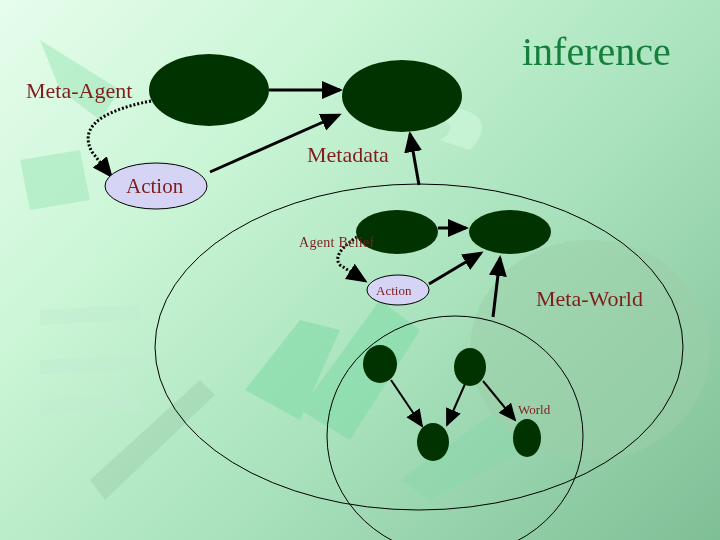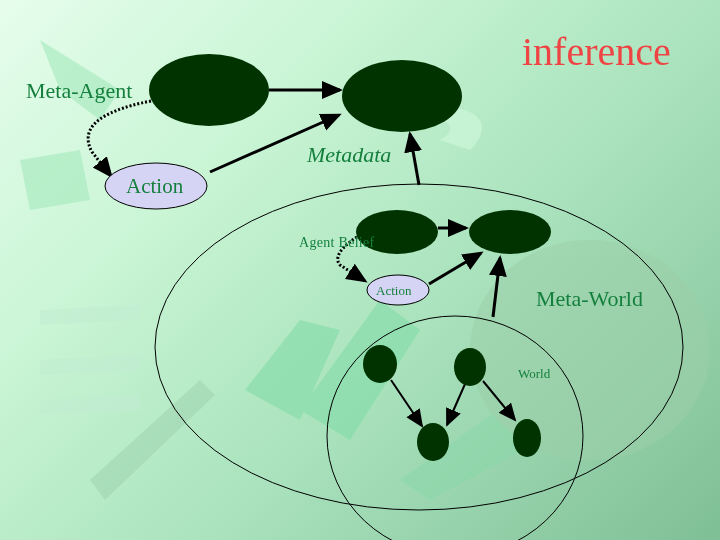--- a/index.html
+++ b/index.html
@@ -2,22 +2,22 @@
 <html><head>
 <meta charset="utf-8">
 <style>
   html, body { margin: 0; padding: 0; }
   body {
     width: 720px; height: 540px; overflow: hidden; position: relative;
     background: linear-gradient(135deg, #e6fdec 0%, #c9f5d5 30%, #a9e2bd 60%, #7fbf96 100%);
     font-family: "Liberation Serif", "DejaVu Serif", serif;
   }
   #canvas { position: absolute; left: 0; top: 0; width: 720px; height: 540px; }
-  .label { position: absolute; white-space: nowrap; color: #15803d; line-height: 1; }
-  .title { color: #ef4444; font-size: 40px; }
+  .label { position: absolute; white-space: nowrap; color: #7f1d1d; line-height: 1; }
+  .title { color: #15803d; font-size: 40px; }
   .lbl-lg { font-size: 22px; }
   .lbl-md { font-size: 21px; }
   .lbl-sm { font-size: 14px; letter-spacing: 0.3px; }
   .lbl-xs { font-size: 13px; }
 </style>
 </head>
 <body>
 
 <svg id="canvas" viewBox="0 0 720 540" xmlns="http://www.w3.org/2000/svg">
   <defs>
@@ -72,17 +72,17 @@
 
   <ellipse cx="380" cy="364" rx="17" ry="19" fill="#003300"></ellipse>
   <ellipse cx="470" cy="367" rx="16" ry="19" fill="#003300"></ellipse>
   <ellipse cx="433" cy="442" rx="16" ry="19" fill="#003300"></ellipse>
   <ellipse cx="527" cy="438" rx="14" ry="19" fill="#003300"></ellipse>
 </svg>
 
 <div class="label title" style="left:522px; top:32px;">inference</div>
 <div class="label lbl-lg" style="left:26px; top:80px;">Meta-Agent</div>
 <div class="label lbl-md" style="left:126px; top:176px;">Action</div>
-<div class="label lbl-lg" style="left:307px; top:144px;font-style:italic;">Metadata</div>
+<div class="label lbl-lg" style="left:307px; top:144px;">Metadata</div>
 <div class="label lbl-sm" style="left:265px; top:236px;margin-left:34px;">Agent Belief</div>
 <div class="label lbl-xs" style="left:376px; top:284px;">Action</div>
 <div class="label lbl-lg" style="left:536px; top:288px;">Meta-World</div>
-<div class="label lbl-xs" style="left:518px; top:367px;">World</div>
+<div class="label lbl-xs" style="left:518px; top:403px;">World</div>
 
 </body></html>

